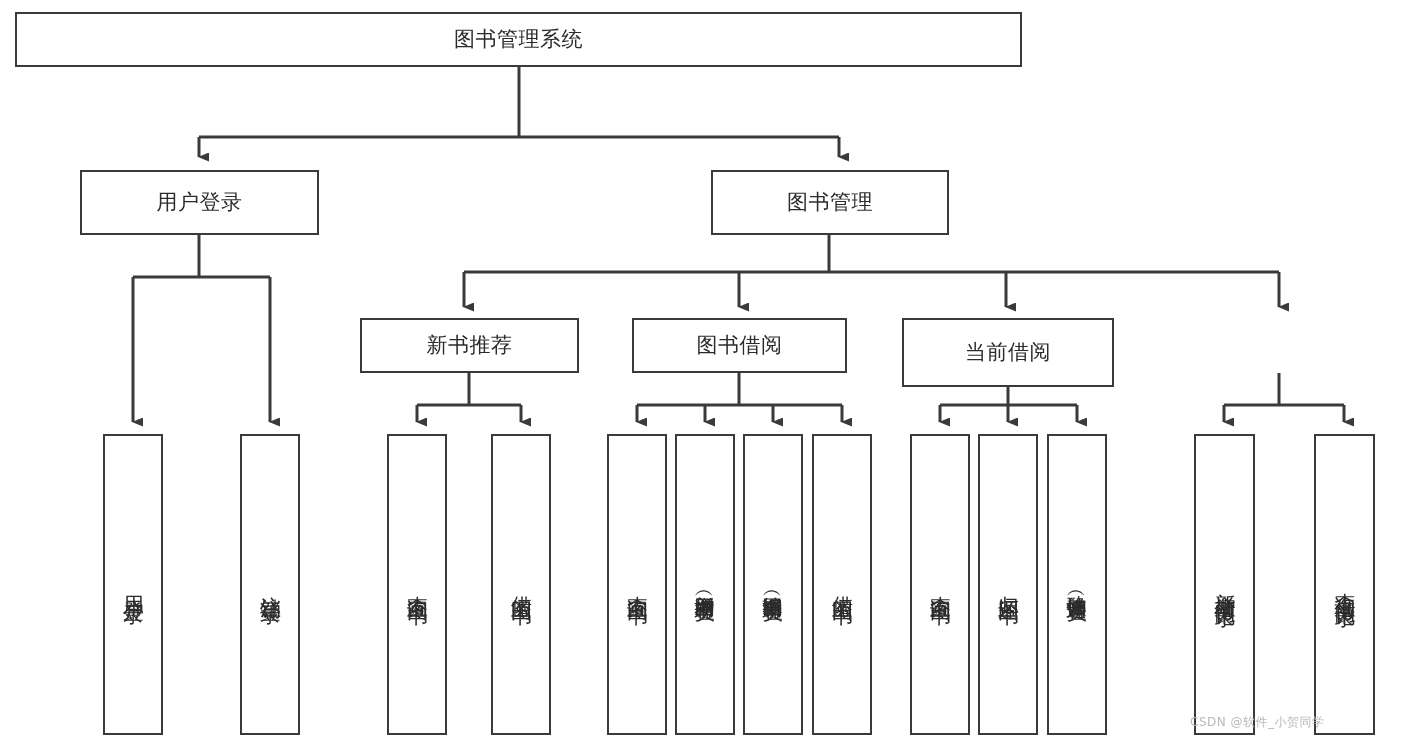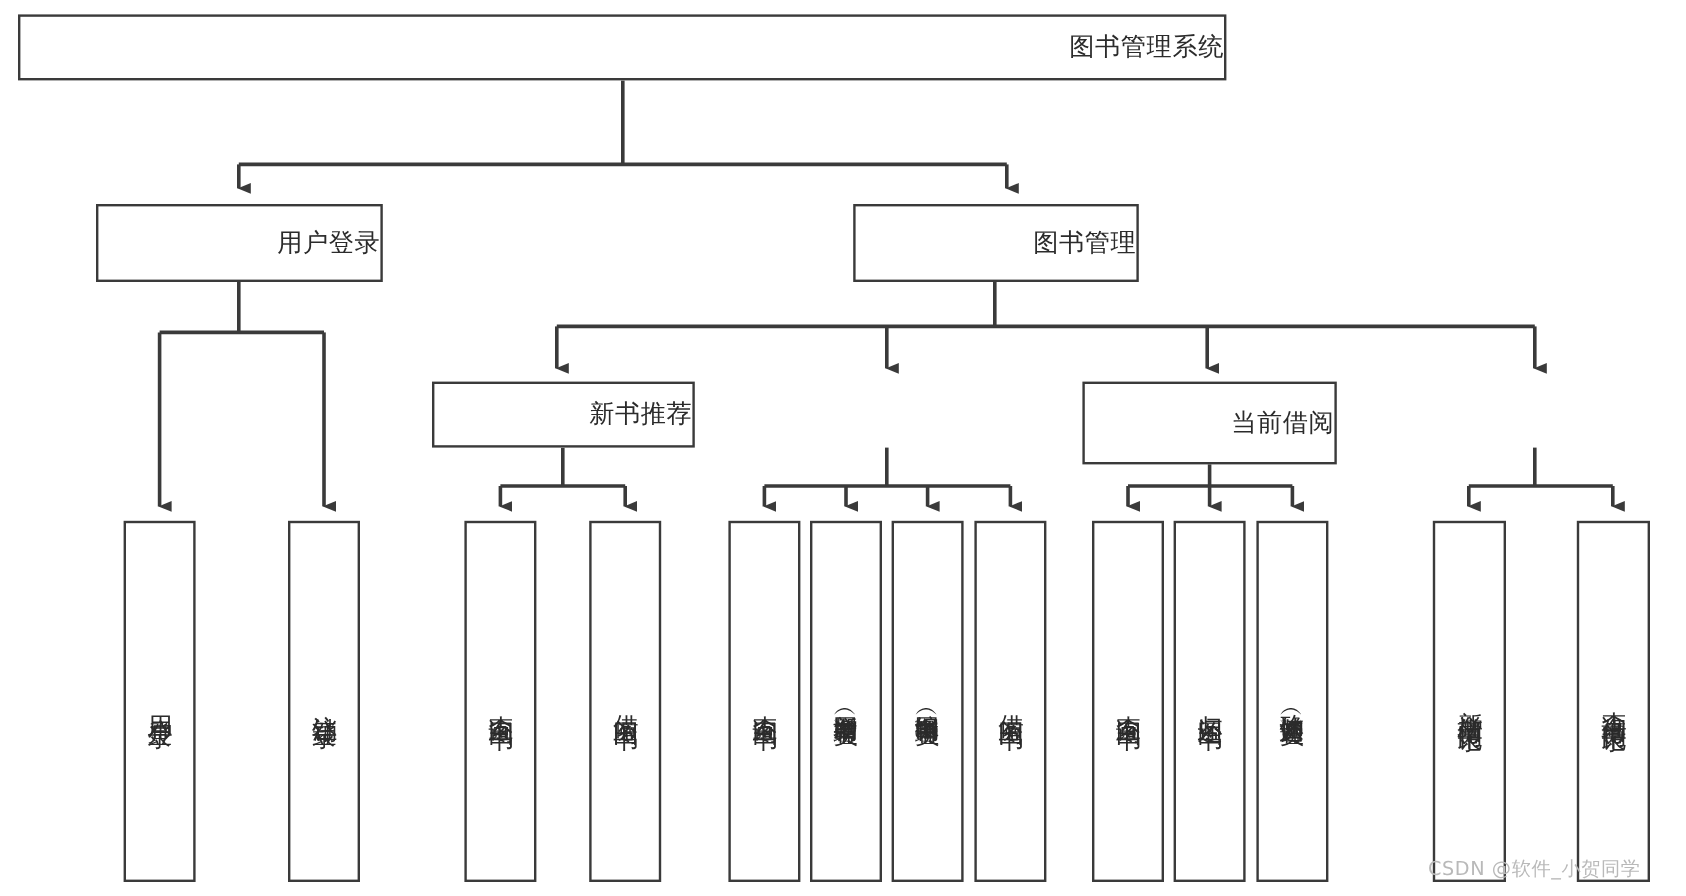--- a/index.html
+++ b/index.html
@@ -27,21 +27,21 @@
     height: 747px;
     pointer-events: none;
   }
   .node {
     position: absolute;
     box-sizing: border-box;
     background: #ffffff;
     border: 2px solid #3a3a3a;
     display: flex;
     align-items: center;
-    justify-content: flex-end;
+    justify-content: center;
     overflow: hidden;
   }
   .node-h .label {
     font-size: 21px;
     color: #2b2b2b;
     line-height: 1.1;
     white-space: nowrap;
     letter-spacing: 0.5px;
   }
   .node-v {
@@ -58,21 +58,21 @@
     white-space: nowrap;
   }
   .node-v.tight .label {
     letter-spacing: 1px;
     font-size: 20px;
   }
   .watermark {
     position: absolute;
     left: 1190px;
     top: 714px;
-    font-size: 16px;
+    font-size: 12px;
     color: #b9b9b9;
     white-space: nowrap;
     letter-spacing: 0.5px;
   }
 </style>
 </head>
 <body>
 
 <div id="diagram-root">
 
@@ -136,20 +136,23 @@
   </div>
 
   <div class="node node-h" style="left:360px; top:318px; width:219px; height:55px;">
     <span class="label">新书推荐</span>
   </div>
 
   <div class="node node-h" style="left:711px; top:170px; width:238px; height:65px;">
     <span class="label">图书管理</span>
   </div>
 
+  <div class="node node-h" style="left:632px; top:318px; width:215px; height:55px;">
+    <span class="label">图书借阅</span>
+  </div>
 
   <div class="node node-h" style="left:902px; top:318px; width:212px; height:69px;">
     <span class="label">当前借阅</span>
   </div>
 
 
   <div class="node node-v" style="left:103px; top:434px; width:60px; height:301px;">
     <span class="label">用户登录</span>
   </div>
 

